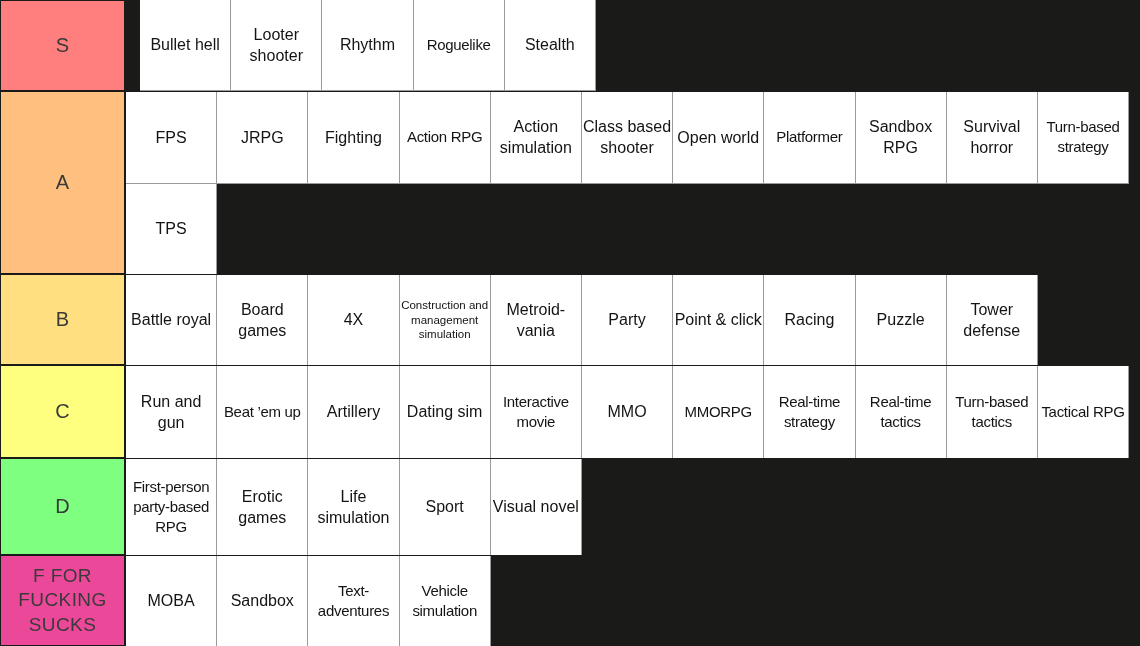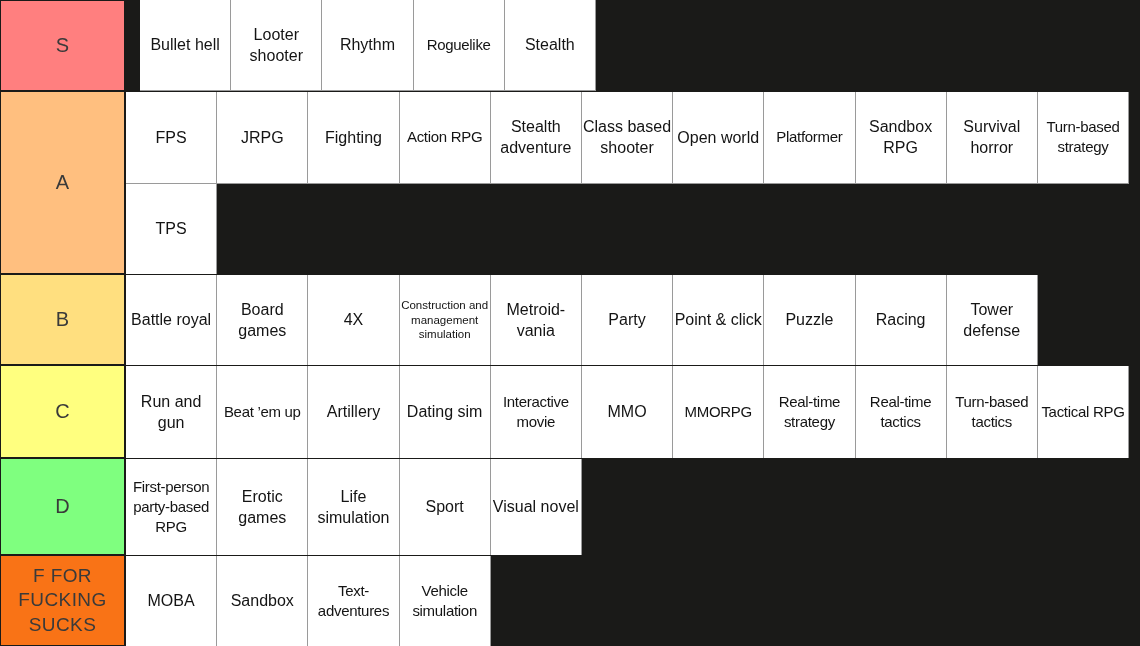--- a/index.html
+++ b/index.html
@@ -199,21 +199,21 @@
         </div>
       </div>
       <div class="tier-row" id="row-a">
         <div class="tier-label" style="background: rgb(255, 191, 127);">A</div>
         <div class="tier-items">
           <div class="item-grid">
             <div class="item">FPS</div>
             <div class="item">JRPG</div>
             <div class="item">Fighting</div>
             <div class="item narrow">Action RPG</div>
-            <div class="item">Stealth adventure</div>
+            <div class="item">Action simulation</div>
             <div class="item">Class based shooter</div>
             <div class="item">Open world</div>
             <div class="item narrow">Platformer</div>
             <div class="item">Sandbox RPG</div>
             <div class="item">Survival horror</div>
             <div class="item narrow">Turn-based strategy</div>
             <div class="item">TPS</div>
           </div>
         </div>
       </div>
@@ -221,22 +221,22 @@
         <div class="tier-label" style="background: rgb(255, 223, 127);">B</div>
         <div class="tier-items">
           <div class="item-grid">
             <div class="item">Battle royal</div>
             <div class="item">Board games</div>
             <div class="item">4X</div>
             <div class="item tiny">Construction and management simulation</div>
             <div class="item">Metroid-vania</div>
             <div class="item">Party</div>
             <div class="item">Point &amp; click</div>
+            <div class="item">Racing</div>
             <div class="item">Puzzle</div>
-            <div class="item">Racing</div>
             <div class="item">Tower defense</div>
           </div>
         </div>
       </div>
       <div class="tier-row" id="row-c">
         <div class="tier-label" style="background: rgb(255, 255, 127);">C</div>
         <div class="tier-items">
           <div class="item-grid">
             <div class="item">Run and gun</div>
             <div class="item narrow">Beat ’em up</div>
@@ -258,21 +258,21 @@
           <div class="item-grid">
             <div class="item narrow">First-person party-based RPG</div>
             <div class="item">Erotic games</div>
             <div class="item">Life simulation</div>
             <div class="item">Sport</div>
             <div class="item">Visual novel</div>
           </div>
         </div>
       </div>
       <div class="tier-row" id="row-f">
-        <div class="tier-label small" style="background: #f97316;">F FOR FUCKING SUCKS</div>
+        <div class="tier-label small" style="background: #ec4899;">F FOR FUCKING SUCKS</div>
         <div class="tier-items">
           <div class="item-grid">
             <div class="item">MOBA</div>
             <div class="item">Sandbox</div>
             <div class="item narrow">Text-adventures</div>
             <div class="item narrow">Vehicle simulation</div>
           </div>
         </div>
       </div>
     </div>

